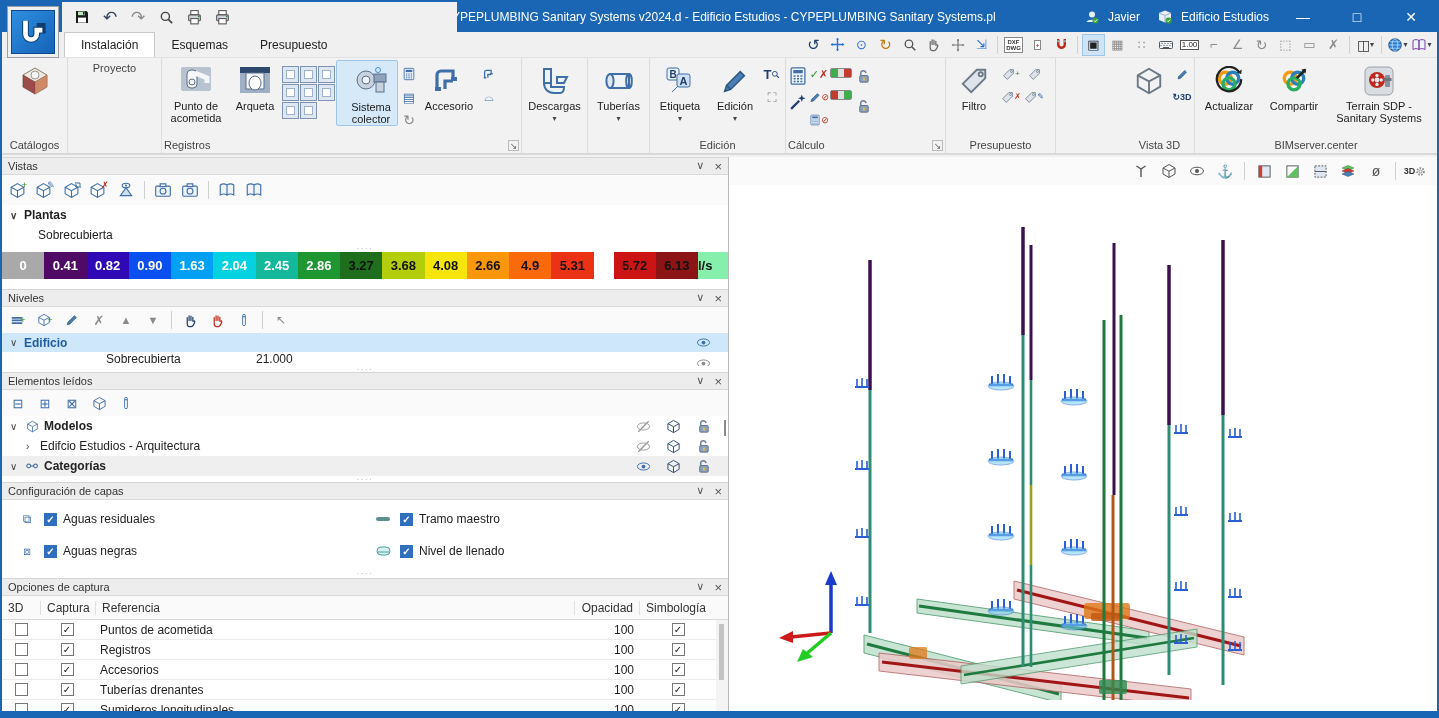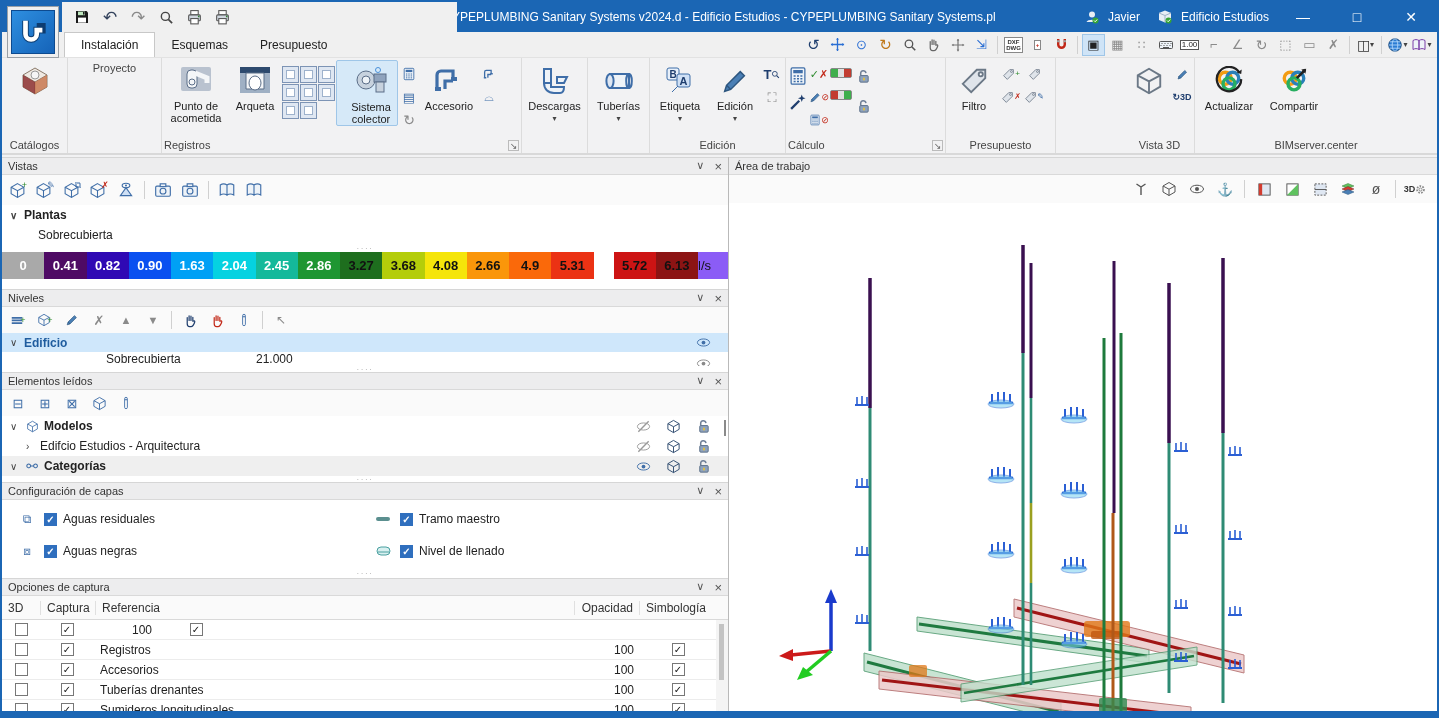--- a/index.html
+++ b/index.html
@@ -60,21 +60,21 @@
 .trow{display:flex;align-items:center;font-size:12px;color:#222;padding-left:8px;flex:none;}
 .trow .chev{width:14px;font-size:10px;color:#444;}
 .trow.sel{background:#cfe7fb;}
 .bold{font-weight:bold;}
 .blue-t{color:#1f5c9e;font-weight:bold;}
 .rIcons{margin-left:auto;display:flex;gap:8px;padding-right:14px;align-items:center;}
 
 .scale{flex:none;display:flex;}
 .scale .seg{flex:1;display:flex;align-items:center;justify-content:center;font-size:13px;font-weight:bold;}
 .scale .seg.w{color:#fff;} .scale .seg.b{color:#111;}
-.scale .stub{flex:none;width:30px;background:#8b5cf6;color:#111;font-size:13px;font-weight:normal;display:flex;align-items:center;}
+.scale .stub{flex:none;width:30px;background:#86efac;color:#111;font-size:13px;font-weight:bold;display:flex;align-items:center;}
 
 .capas{display:flex;font-size:12px;color:#222;padding:8px 0 0 14px;gap:0;}
 .capcol{display:flex;flex-direction:column;gap:10px;width:360px;}
 .capitem{display:flex;align-items:center;gap:6px;}
 .cb{width:13px;height:13px;border:1px solid #777;background:#fff;display:inline-flex;align-items:center;justify-content:center;font-size:10px;color:#111;flex:none;}
 .cb.blue{background:#2f6fbe;border-color:#2f6fbe;color:#fff;font-weight:bold;}
 
 .tbl{flex:1;display:flex;flex-direction:column;font-size:12px;color:#222;position:relative;overflow:hidden;}
 .tr{display:flex;align-items:center;height:20px;border-bottom:1px solid #ececec;flex:none;}
 .tr.head{height:24px;background:#fafafa;border-bottom:1px solid #d9d9d9;color:#333;}
@@ -693,20 +693,36 @@
         <div class="bigbtn">
           <span class="bicon">
               <svg width="30" height="30" viewBox="0 0 16 16">
                 <use href="#s-rings"></use>
                 <path d="M9.5 6.5L14 2" stroke="#222" stroke-width="1.4" fill="none"></path>
                 <path d="M14.5 1.5l-.4 2.6-2.2-2.2z" fill="#222"></path>
               </svg>
             </span>
           <span class="blabel">Compartir</span>
         </div>
+        <div class="bigbtn" style="width:104px">
+          <span class="bicon">
+              <svg width="32" height="32" viewBox="0 0 32 32">
+                <rect x="2" y="2" width="28" height="28" rx="5" fill="#d9dde2" stroke="#9aa0a6"></rect>
+                <circle cx="14" cy="15" r="8" fill="#c0271e"></circle>
+                <circle cx="14" cy="15" r="2.4" fill="#e9e9e9"></circle>
+                <circle cx="14" cy="10.5" r="1.7" fill="#e9e9e9"></circle>
+                <circle cx="14" cy="19.5" r="1.7" fill="#e9e9e9"></circle>
+                <circle cx="9.8" cy="15" r="1.7" fill="#e9e9e9"></circle>
+                <circle cx="18.2" cy="15" r="1.7" fill="#e9e9e9"></circle>
+                <rect x="22" y="10" width="5" height="12" rx="1" fill="#8a9099"></rect>
+                <rect x="20.5" y="13" width="8" height="3" fill="#6f757d"></rect>
+              </svg>
+            </span>
+          <span class="blabel">Terrain SDP - Sanitary Systems</span>
+        </div>
       </div>
       <div class="grp-label">
           <span>BIMserver.center</span>
         </div>
     </div>
   </div>
 
   <div class="main">
 
     <div class="left">
@@ -1077,20 +1093,21 @@
         </div>
         <div class="tr">
           <span class="td c3d">
               <span class="cb"></span>
             </span>
           <span class="td ccap">
               <span class="cb">
                 <span>✓</span>
               </span>
             </span>
+          <span class="td cref">Puntos de acometida</span>
           <span class="td cop">100</span>
           <span class="td csim">
               <span class="cb">
                 <span>✓</span>
               </span>
             </span>
           <span style="width:12px"></span>
         </div>
         <div class="tr">
           <span class="td c3d">
@@ -1164,23 +1181,20 @@
             </span>
           <span style="width:12px"></span>
         </div>
         <div class="vscroll">
             <span class="thumb"></span>
           </div>
       </div>
     </div>
 
     <div class="right">
-      <div class="hd">
-        <span>Área de trabajo</span>
-      </div>
       <div class="ws-tb">
         <span class="ic">
             <svg width="16" height="16">
               <use href="#s-axes"></use>
             </svg>
           </span>
         <span class="ic">
             <svg width="16" height="16" style="color:#555">
               <use href="#s-cube"></use>
             </svg>

